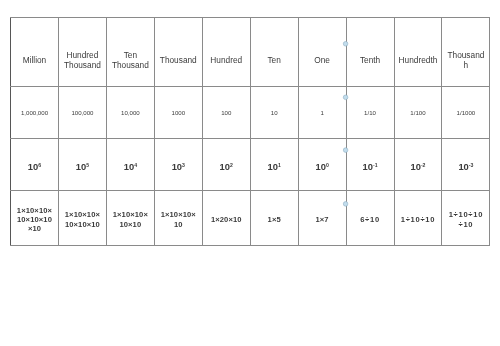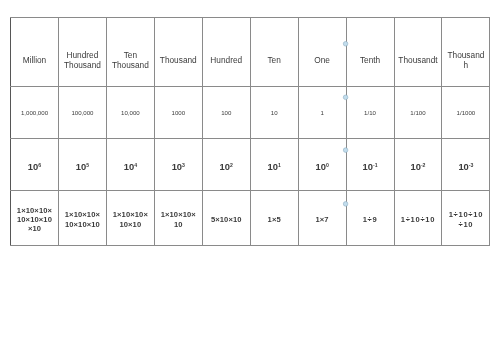--- a/index.html
+++ b/index.html
@@ -60,21 +60,21 @@
         <td>Million</td>
         <td>Hundred
 Thousand</td>
         <td>Ten
 Thousand</td>
         <td>Thousand</td>
         <td>Hundred</td>
         <td>Ten</td>
         <td>One</td>
         <td>Tenth</td>
-        <td>Thousandt</td>
+        <td>Hundredth</td>
         <td>Thousand
 h</td>
       </tr>
       <tr class="row-num">
         <td>1,000,000</td>
         <td>100,000</td>
         <td>10,000</td>
         <td>1000</td>
         <td>100</td>
         <td>10</td>
@@ -98,24 +98,24 @@
       <tr class="row-exp">
         <td>1×10×10×
 10×10×10
 ×10</td>
         <td>1×10×10×
 10×10×10</td>
         <td>1×10×10×
 10×10</td>
         <td>1×10×10×
 10</td>
-        <td>5×10×10</td>
+        <td>1×20×10</td>
         <td>1×5</td>
         <td>1×7</td>
-        <td class="div-cell">1÷9</td>
+        <td class="div-cell">6÷10</td>
         <td class="div-cell">1÷10÷10</td>
         <td class="div-cell">1÷10÷10
 ÷10</td>
       </tr>
     </tbody>
   </table>
 
   <div class="markers">
     <svg width="500" height="346" viewBox="0 0 500 346">
       <circle cx="345.6" cy="43.8" r="2.3" fill="#c1dcec" stroke="#8fb0c4" stroke-width="0.6"></circle>

